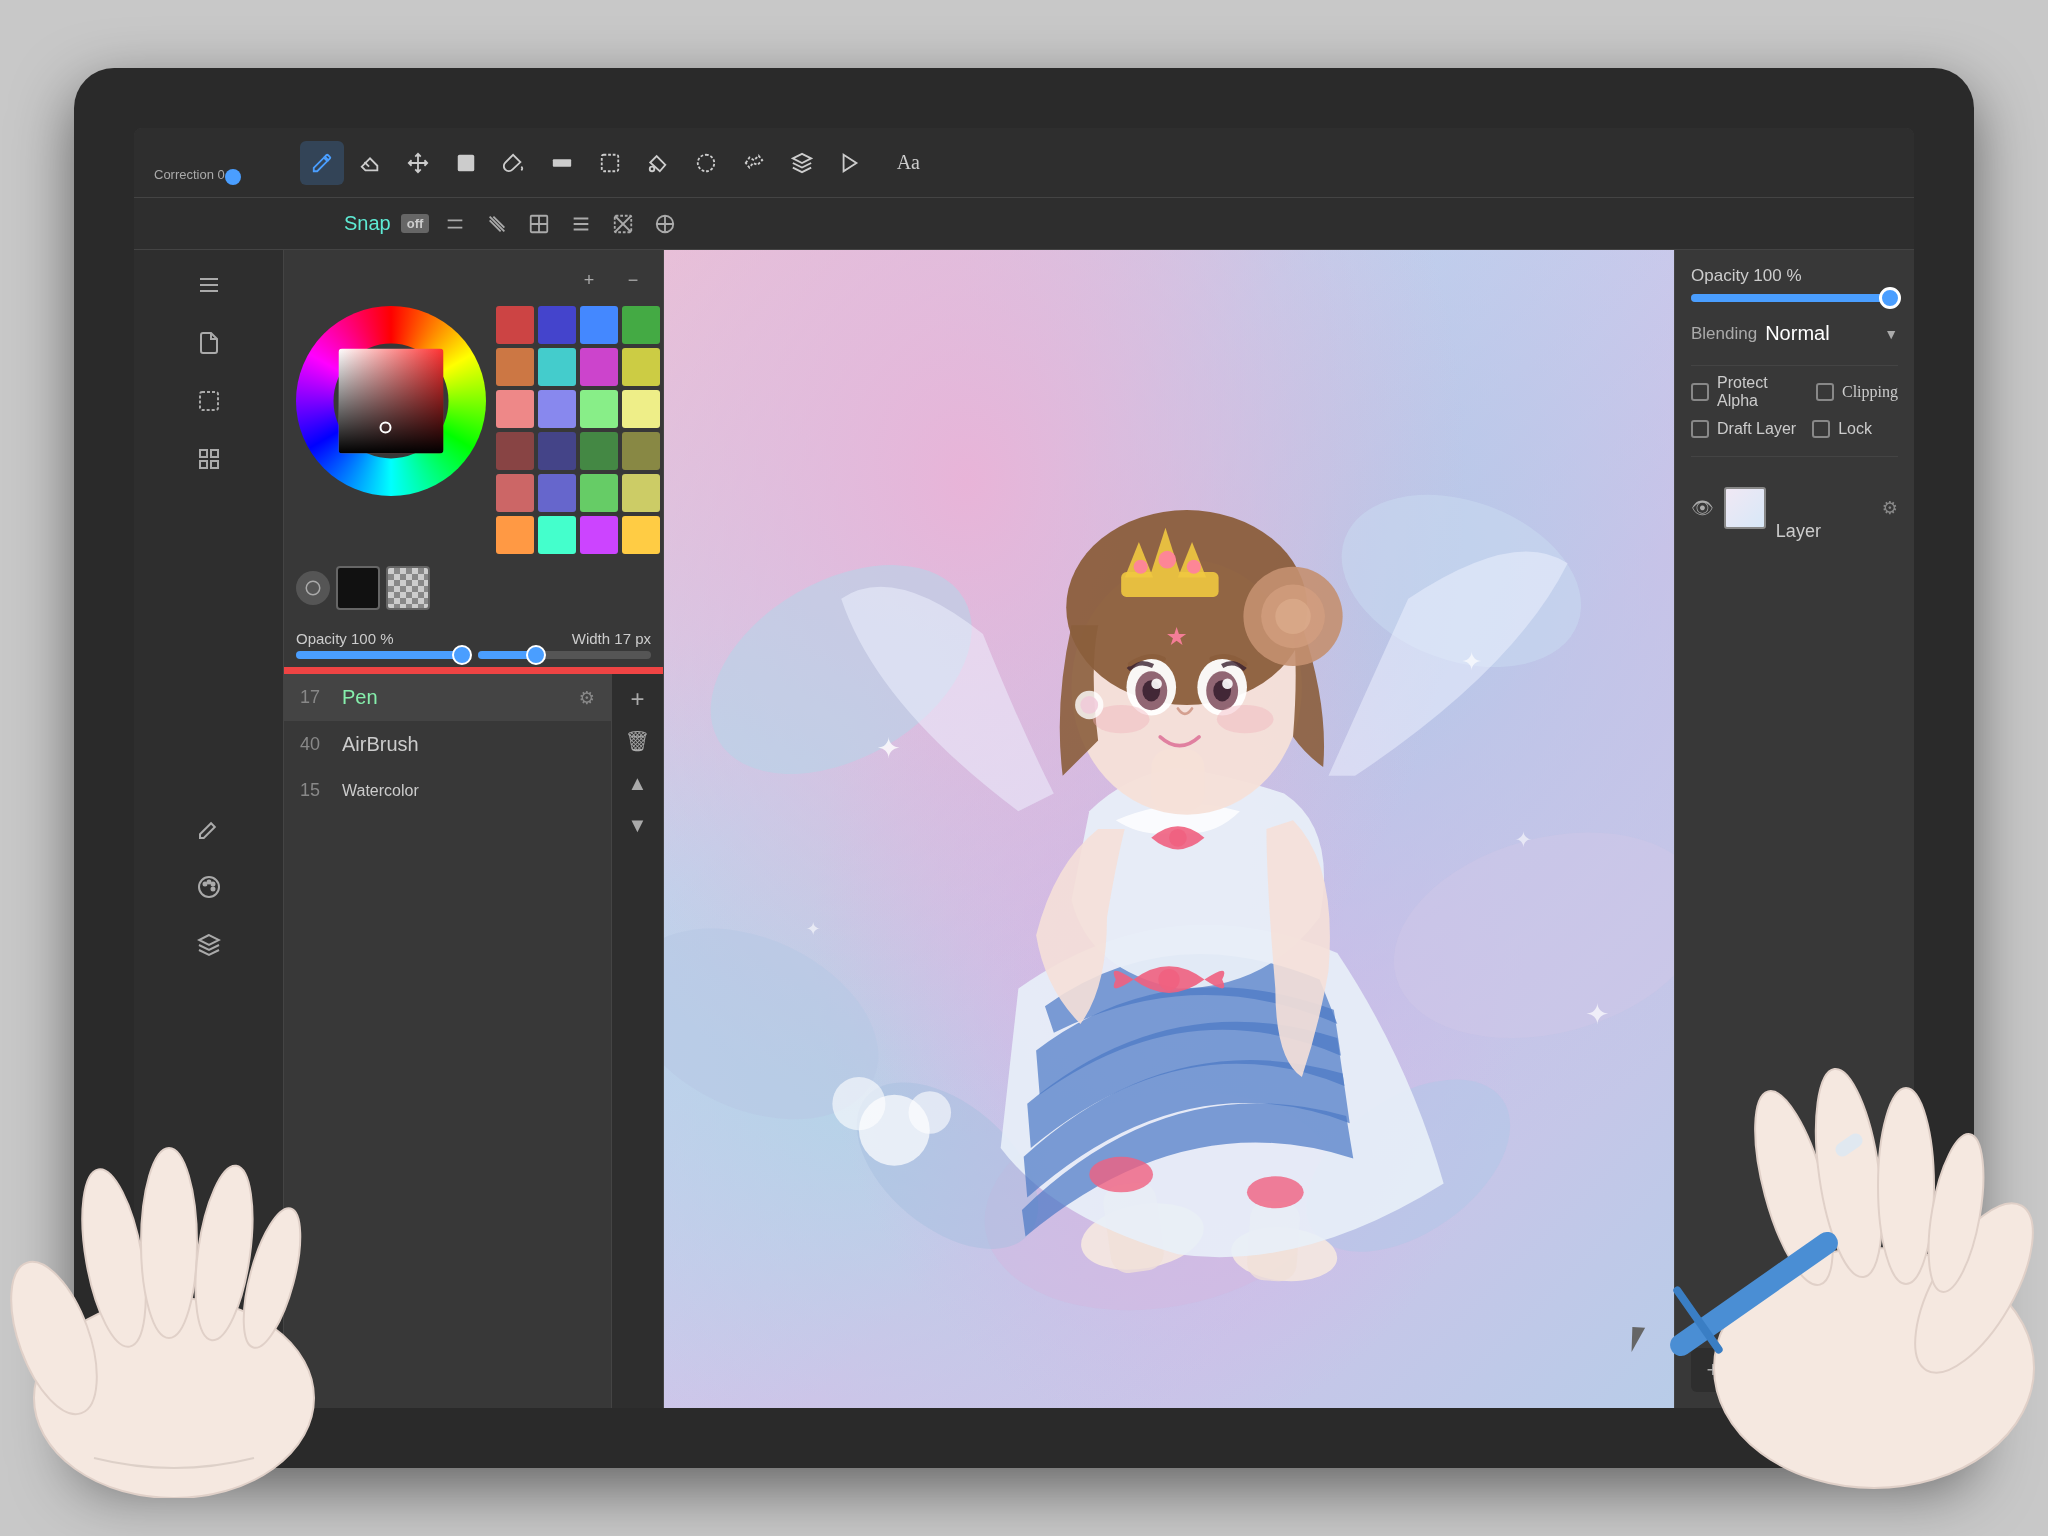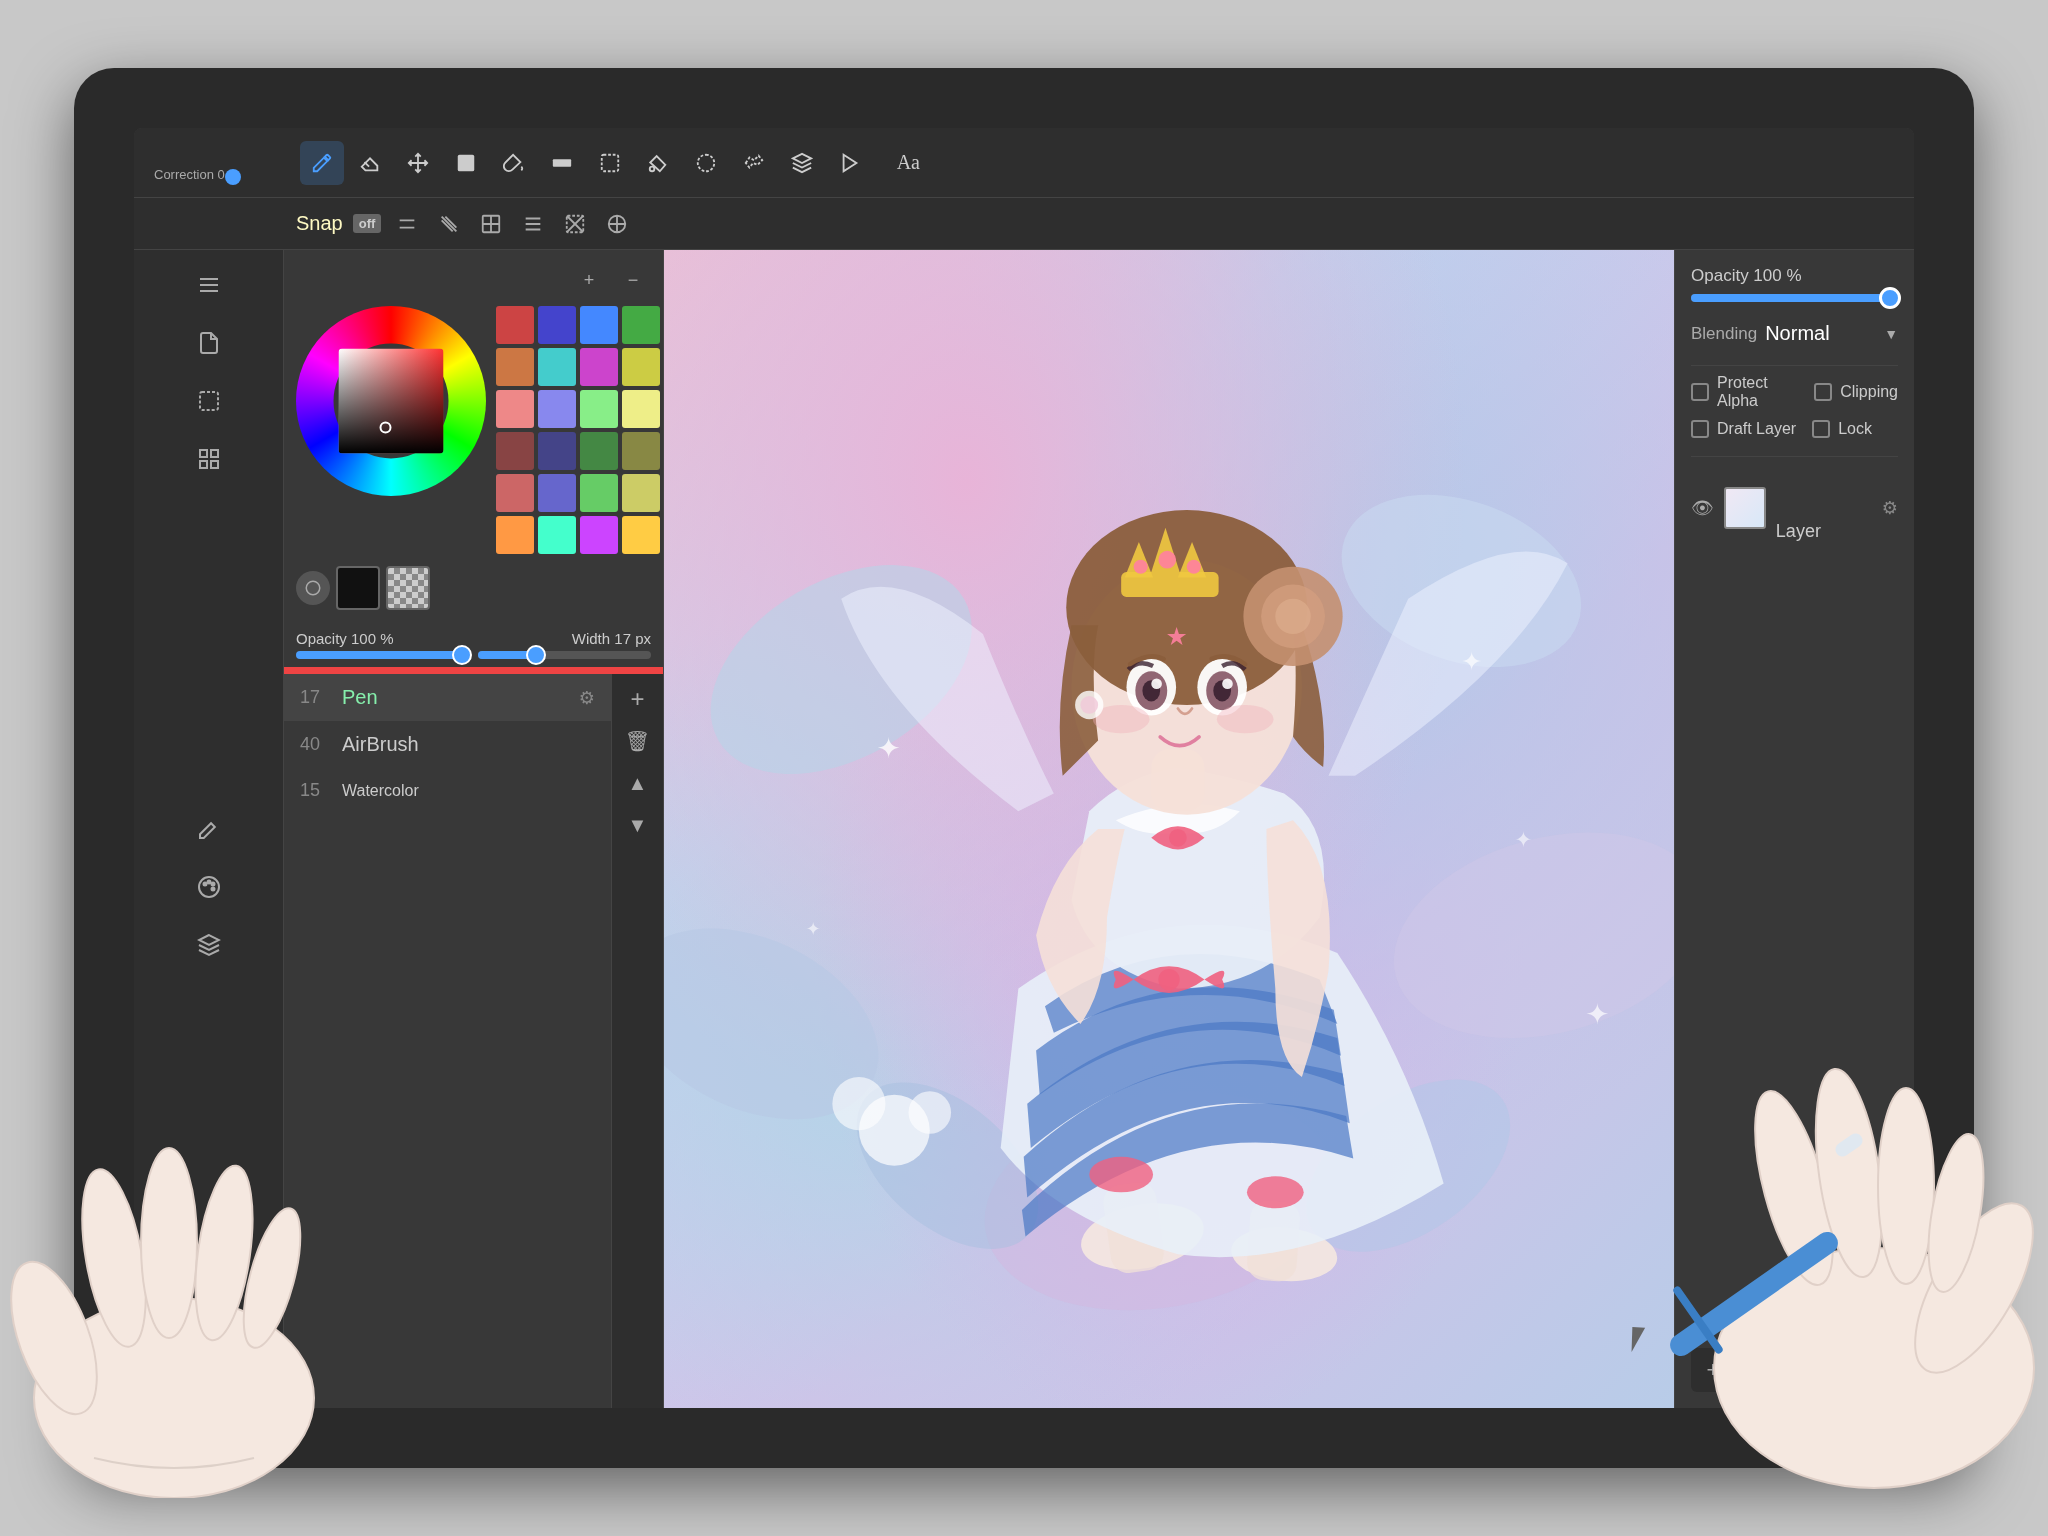--- a/index.html
+++ b/index.html
@@ -436,21 +436,21 @@
         <svg width="22" height="22" viewBox="0 0 24 24" fill="none" stroke="currentColor" stroke-width="2">
           <path d="M5 3l14 9-14 9V3z"></path>
         </svg>
       </div>
       <div class="tool-icon" style="font-size:20px; color:#ccc; font-family: serif; justify-content: flex-end;">
         <span>Aa</span>
       </div>
     </div>
 
     <div style="display:flex; align-items:center; height:52px; background:#2e2e2e; border-bottom:1px solid #444; padding: 0 12px; gap:10px; padding-left: 162px;">
-      <span style="color:#fef9c3; font-size:20px; font-weight:500;">Snap</span>
+      <span style="color:#5eead4; font-size:20px; font-weight:500;margin-left:48px;">Snap</span>
       <div style="background:#666; color:#ccc; font-size:13px; padding:2px 6px; border-radius:3px; font-weight:bold; cursor:pointer;">off</div>
 
       <div style="width:32px;height:32px;display:flex;align-items:center;justify-content:center;cursor:pointer;">
         <svg width="22" height="22" viewBox="0 0 24 24" fill="none" stroke="#aaa" stroke-width="2">
           <line x1="4" y1="8" x2="20" y2="8"></line>
             <line x1="4" y1="16" x2="20" y2="16"></line>
         </svg>
       </div>
       <div style="width:32px;height:32px;display:flex;align-items:center;justify-content:center;cursor:pointer;">
         <svg width="22" height="22" viewBox="0 0 24 24" fill="none" stroke="#aaa" stroke-width="2">
@@ -781,21 +781,21 @@
           <span style="color:#fff; font-size:20px; font-weight:500; flex:1;">Normal</span>
           <div style="color:#aaa; font-size:14px; cursor:pointer;">▼</div>
         </div>
 
         <div class="divider"></div>
 
         <div class="option-row">
           <div class="checkbox"></div>
           <span style="color:#ccc; font-size:16px;">Protect Alpha</span>
           <div class="checkbox" style="margin-left:8px;"></div>
-          <span style="color:#ccc; font-size:16px;">Clipping</span>
+          <span style="color:#ccc; font-size:16px;font-family:Liberation Serif, serif;">Clipping</span>
         </div>
 
         <div class="option-row">
           <div class="checkbox"></div>
           <span style="color:#ccc; font-size:16px;">Draft Layer</span>
           <div class="checkbox" style="margin-left:8px;"></div>
           <span style="color:#ccc; font-size:16px;">Lock</span>
         </div>
 
         <div class="divider"></div>

